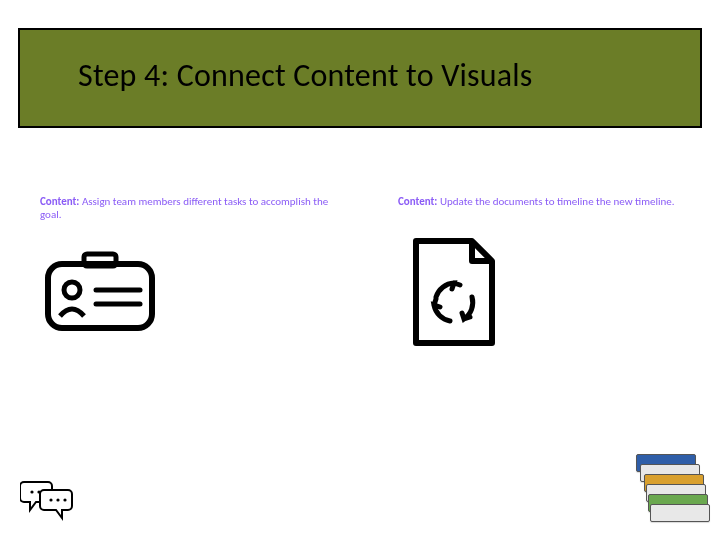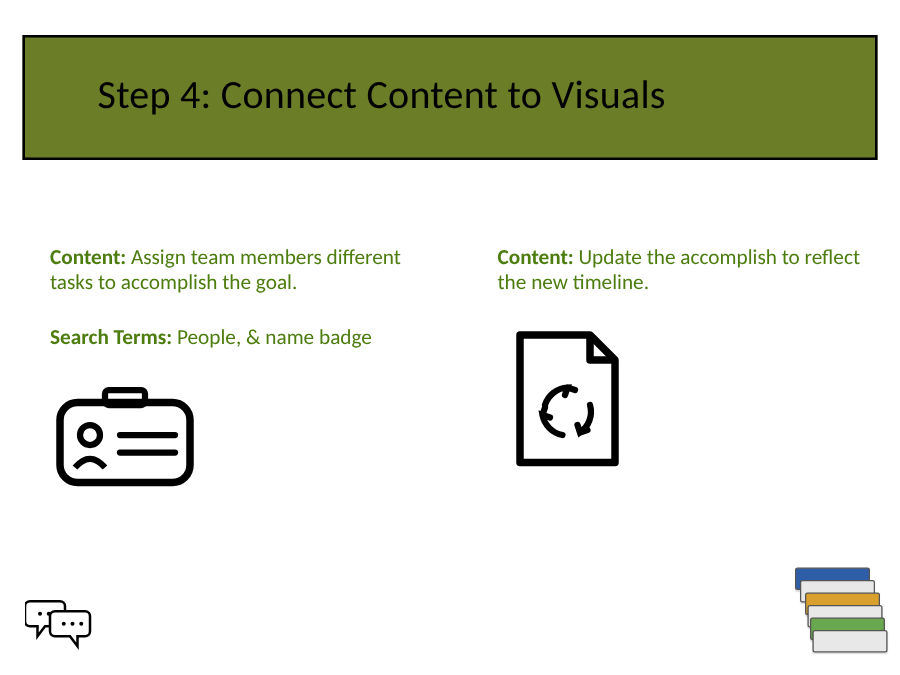--- a/index.html
+++ b/index.html
@@ -30,22 +30,22 @@
     letter-spacing: 0.2px;
     margin-left: 34px;
   }
   .col {
     position: absolute;
     width: 300px;
   }
   .col.left  { left: 40px;  top: 196px; }
   .col.right { left: 398px; top: 196px; }
   .para {
-    font-size: 17px;
-    color: #4d7c0f;
+    font-size: 11px;
+    color: #8b5cf6;
     margin-bottom: 24px;
     line-height: 1.18;
   }
   .para .label { font-weight: 700; }
   .icon-wrap { margin-top: 6px; }
   .decor-stack {
     position: absolute;
     right: 10px;
     bottom: 14px;
     width: 74px;
@@ -68,38 +68,35 @@
 </head>
 <body>
 
 <div class="title-band"></div>
 <div class="title-text">Step 4: Connect Content to Visuals</div>
 
 <div class="col left">
   <div class="para">
     <span class="label">Content:</span><span> Assign team members different tasks to accomplish the goal.</span>
   </div>
-  <div class="para">
-    <span class="label">Search Terms:</span><span> People, &amp; name badge</span>
-  </div>
   <div class="icon-wrap" aria-label="name-badge-icon">
     <svg width="120" height="90" viewBox="0 0 120 90">
       <rect x="8" y="18" width="104" height="64" rx="14" ry="14" fill="none" stroke="#000" stroke-width="6"></rect>
       <rect x="44" y="8" width="32" height="12" rx="3" fill="none" stroke="#000" stroke-width="5"></rect>
       <circle cx="32" cy="44" r="8" fill="none" stroke="#000" stroke-width="5"></circle>
       <path d="M20 70 Q32 56 44 70" fill="none" stroke="#000" stroke-width="5"></path>
       <line x1="56" y1="44" x2="100" y2="44" stroke="#000" stroke-width="5" stroke-linecap="round"></line>
       <line x1="56" y1="58" x2="100" y2="58" stroke="#000" stroke-width="5" stroke-linecap="round"></line>
     </svg>
   </div>
 </div>
 
 <div class="col right">
   <div class="para">
-    <span class="label">Content:</span><span> Update the accomplish to reflect the new timeline.</span>
+    <span class="label">Content:</span><span> Update the documents to timeline the new timeline.</span>
   </div>
   <div class="icon-wrap" aria-label="document-recycle-icon">
     <svg width="110" height="120" viewBox="0 0 110 120">
       <path d="M18 8 L74 8 L94 28 L94 110 L18 110 Z" fill="none" stroke="#000" stroke-width="6" stroke-linejoin="round"></path>
       <path d="M74 8 L74 28 L94 28" fill="none" stroke="#000" stroke-width="6" stroke-linejoin="round"></path>
       <g transform="translate(56,70)">
         <path d="M -18 -6 A 20 20 0 0 1 0 -20 L -2 -14 M 0 -20 L 6 -18" fill="none" stroke="#000" stroke-width="5" stroke-linecap="round"></path>
         <path d="M 18 -6 A 20 20 0 0 1 10 16 L 8 10 M 10 16 L 16 14" fill="none" stroke="#000" stroke-width="5" stroke-linecap="round"></path>
         <path d="M -4 18 A 20 20 0 0 1 -20 2 L -14 4 M -20 2 L -18 -4" fill="none" stroke="#000" stroke-width="5" stroke-linecap="round"></path>
       </g>

